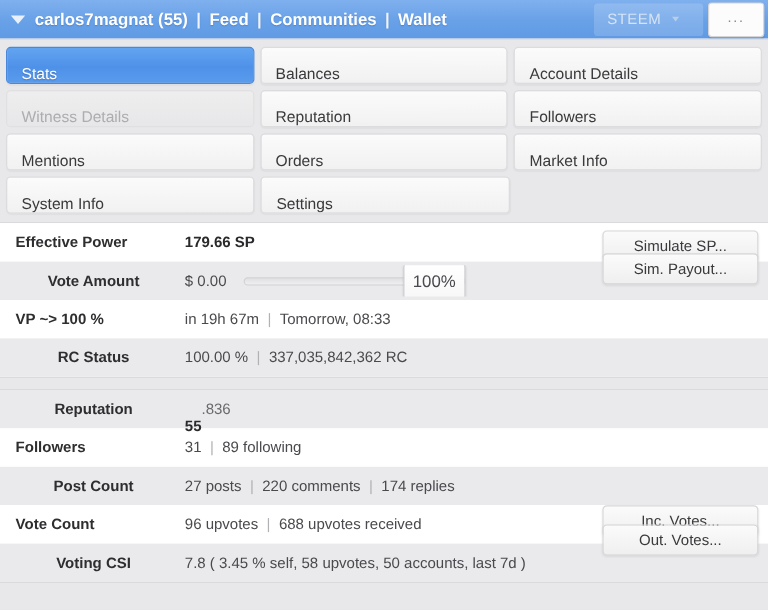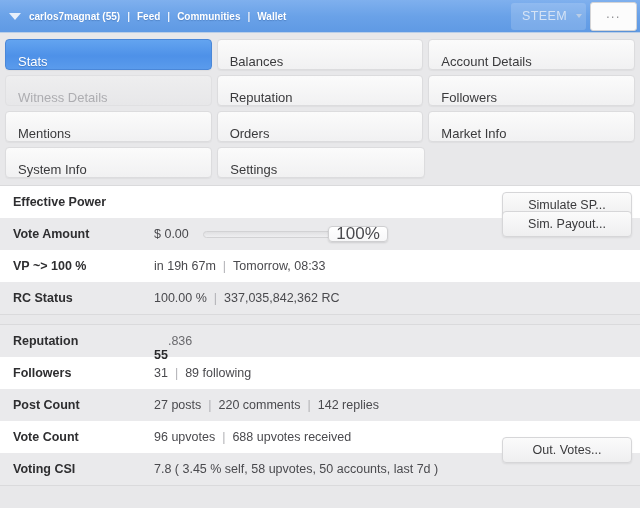--- a/index.html
+++ b/index.html
@@ -41,37 +41,37 @@
     border-left: 6px solid transparent;
     border-right: 6px solid transparent;
     border-top: 7px solid #e8f0fb;
     margin-right: 8px;
     flex: 0 0 auto;
   }
   .nav {
     display: flex;
     align-items: flex-end;
     color: #ffffff;
-    font-size: 10px;
+    font-size: 14px;
     font-weight: bold;
     white-space: nowrap;
     text-shadow: 0 1px 1px rgba(40,80,140,0.35);
     flex: 1 1 auto;
     overflow: hidden;
   }
   .nav .sep {
     margin: 0 7px;
     font-weight: bold;
     color: #eef4fd;
   }
   .chain-select {
     display: flex;
     align-items: center;
     height: 27px;
-    padding: 0 4px 0 11px;
+    padding: 0 20px 0 11px;
     margin-right: 4px;
     border-radius: 3px;
     background: rgba(255,255,255,0.16);
     color: #d5e3f5;
     font-size: 12.5px;
     letter-spacing: 0.4px;
     flex: 0 0 auto;
   }
   .chain-select .mini-caret {
     width: 0; height: 0;
@@ -164,20 +164,21 @@
   }
   .row {
     display: flex;
     align-items: center;
     height: 32px;
     box-sizing: border-box;
     background: #ffffff;
   }
   .row.alt {
     background: #eaeaec;
+    text-align: center;
   }
   .row .label {
     width: 143px;
     min-width: 143px;
     padding-left: 13px;
     box-sizing: border-box;
     font-size: 12.5px;
     font-weight: bold;
     color: #2e2e30;
   }
@@ -224,31 +225,31 @@
     right: 0;
     height: 7px;
     border-radius: 4px;
     background: linear-gradient(to bottom, #e0e0e2 0%, #efeff1 100%);
     border: 1px solid #d2d2d4;
     box-sizing: border-box;
   }
   .slider-thumb {
     position: absolute;
     right: 0;
-    height: 16px;
+    height: 31px;
     min-width: 44px;
     padding: 0 7px;
     border-radius: 4px;
     background: linear-gradient(to bottom, #ffffff 0%, #f7f7f8 100%);
     border: 1px solid #cfcfd1;
     box-shadow: 0 1px 2px rgba(0,0,0,0.12);
     display: flex;
     align-items: center;
     justify-content: center;
-    font-size: 17px;
+    font-size: 14px;
     color: #4a4a4e;
     box-sizing: border-box;
   }
 
   
   .side-btn {
     position: absolute;
     right: 8px;
     width: 130px;
     height: 26px;
@@ -339,20 +340,21 @@
     </div>
 
   </div>
 
   <div class="content">
 
     <div class="group">
 
       <div class="row">
         <div class="label">Effective Power</div>
+        <div class="value bold">179.66 SP</div>
       </div>
 
       <div class="row alt">
         <div class="label">Vote Amount</div>
         <div class="value">
           <span>$ 0.00</span>
           <div class="slider-wrap">
             <div class="slider-track"></div>
             <div class="slider-thumb">100%</div>
           </div>
@@ -400,21 +402,21 @@
         </div>
       </div>
 
       <div class="row alt">
         <div class="label">Post Count</div>
         <div class="value">
           <span>27 posts</span>
           <span class="pipe">|</span>
           <span>220 comments</span>
           <span class="pipe">|</span>
-          <span>142 replies</span>
+          <span>174 replies</span>
         </div>
       </div>
 
       <div class="row">
         <div class="label">Vote Count</div>
         <div class="value">
           <span>96 upvotes</span>
           <span class="pipe">|</span>
           <span>688 upvotes received</span>
         </div>
@@ -422,17 +424,18 @@
 
       <div class="row alt">
         <div class="label">Voting CSI</div>
         <div class="value">7.8 ( 3.45 % self, 58 upvotes, 50 accounts, last 7d )</div>
       </div>
 
     </div>
 
     <div class="side-btn" style="top:7px;">Simulate SP...</div>
     <div class="side-btn" style="top:26px;">Sim. Payout...</div>
+    <div class="side-btn" style="top:236px;">Inc. Votes...</div>
     <div class="side-btn" style="top:252px;">Out. Votes...</div>
 
   </div>
 
 </div>
 
 </body></html>

